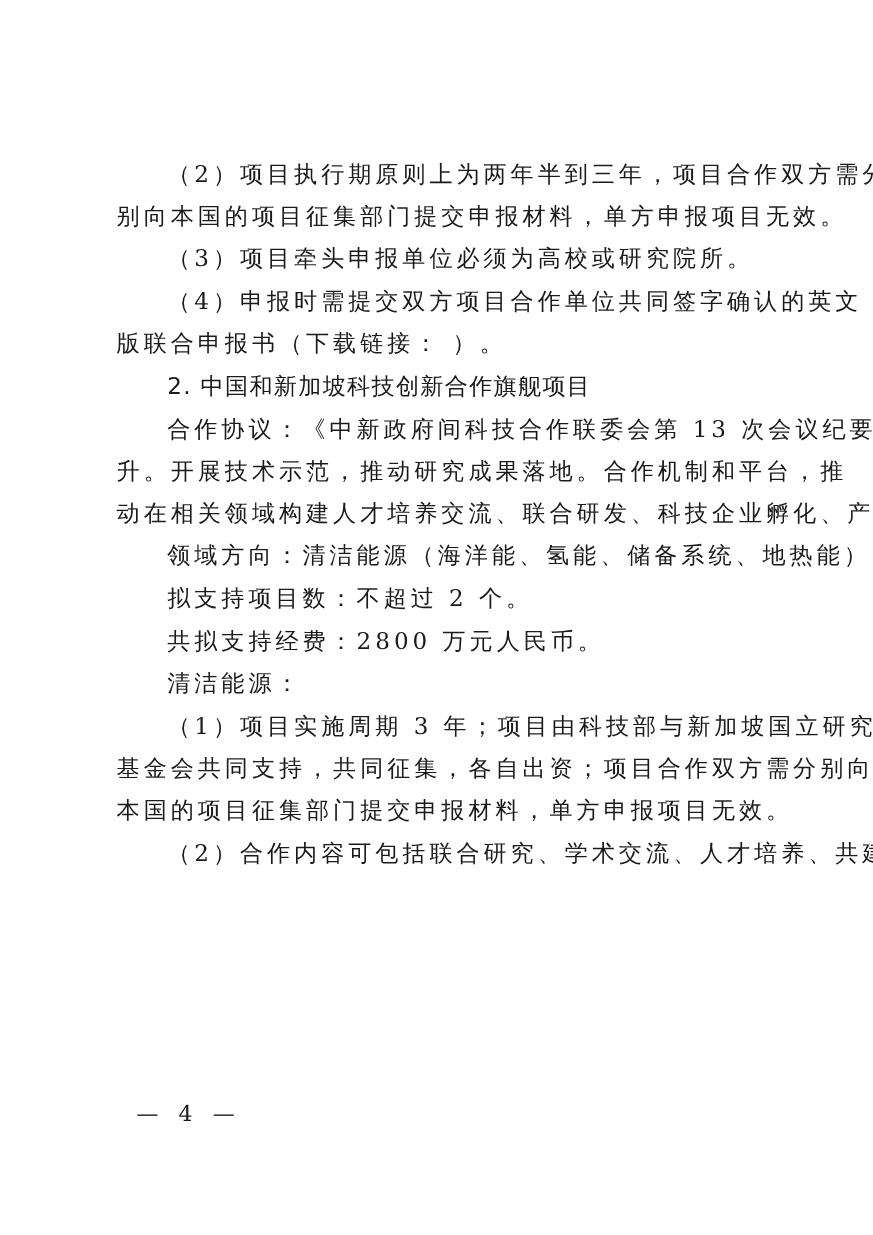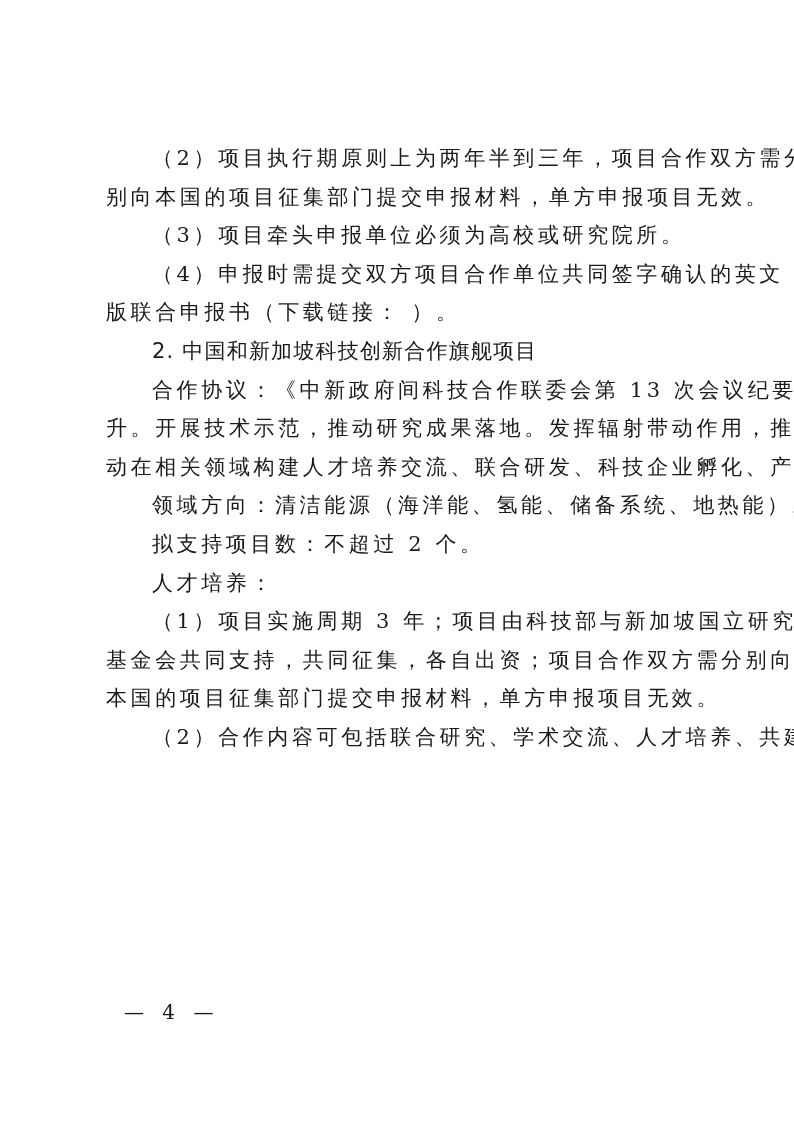--- a/index.html
+++ b/index.html
@@ -19,24 +19,25 @@
 
 <div class="page">
   <div class="content">
     <div class="line indent">（2）项目执行期原则上为两年半到三年，项目合作双方需分</div>
     <div class="line">别向本国的项目征集部门提交申报材料，单方申报项目无效。</div>
     <div class="line indent">（3）项目牵头申报单位必须为高校或研究院所。</div>
     <div class="line indent">（4）申报时需提交双方项目合作单位共同签字确认的英文</div>
     <div class="line">版联合申报书（下载链接：  ）。</div>
     <div class="line indent heading">2. 中国和新加坡科技创新合作旗舰项目</div>
     <div class="line indent">合作协议：《中新政府间科技合作联委会第 13 次会议纪要》</div>
-    <div class="line">升。开展技术示范，推动研究成果落地。发挥辐射带动作用，推</div>
+    <div class="line">升。开展技术示范，推动研究成果落地。合作机制和平台，推</div>
     <div class="line">动在相关领域构建人才培养交流、联合研发、科技企业孵化、产</div>
     <div class="line indent">领域方向：清洁能源（海洋能、氢能、储备系统、地热能）。</div>
     <div class="line indent">拟支持项目数：不超过 2 个。</div>
-    <div class="line indent">人才培养：</div>
+    <div class="line indent">共拟支持经费：2800 万元人民币。</div>
+    <div class="line indent">清洁能源：</div>
     <div class="line indent">（1）项目实施周期 3 年；项目由科技部与新加坡国立研究</div>
     <div class="line">基金会共同支持，共同征集，各自出资；项目合作双方需分别向</div>
     <div class="line">本国的项目征集部门提交申报材料，单方申报项目无效。</div>
     <div class="line indent">（2）合作内容可包括联合研究、学术交流、人才培养、共建</div>
   </div>
   <div class="page-number">— 4 —</div>
 </div>
 
 </body></html>

